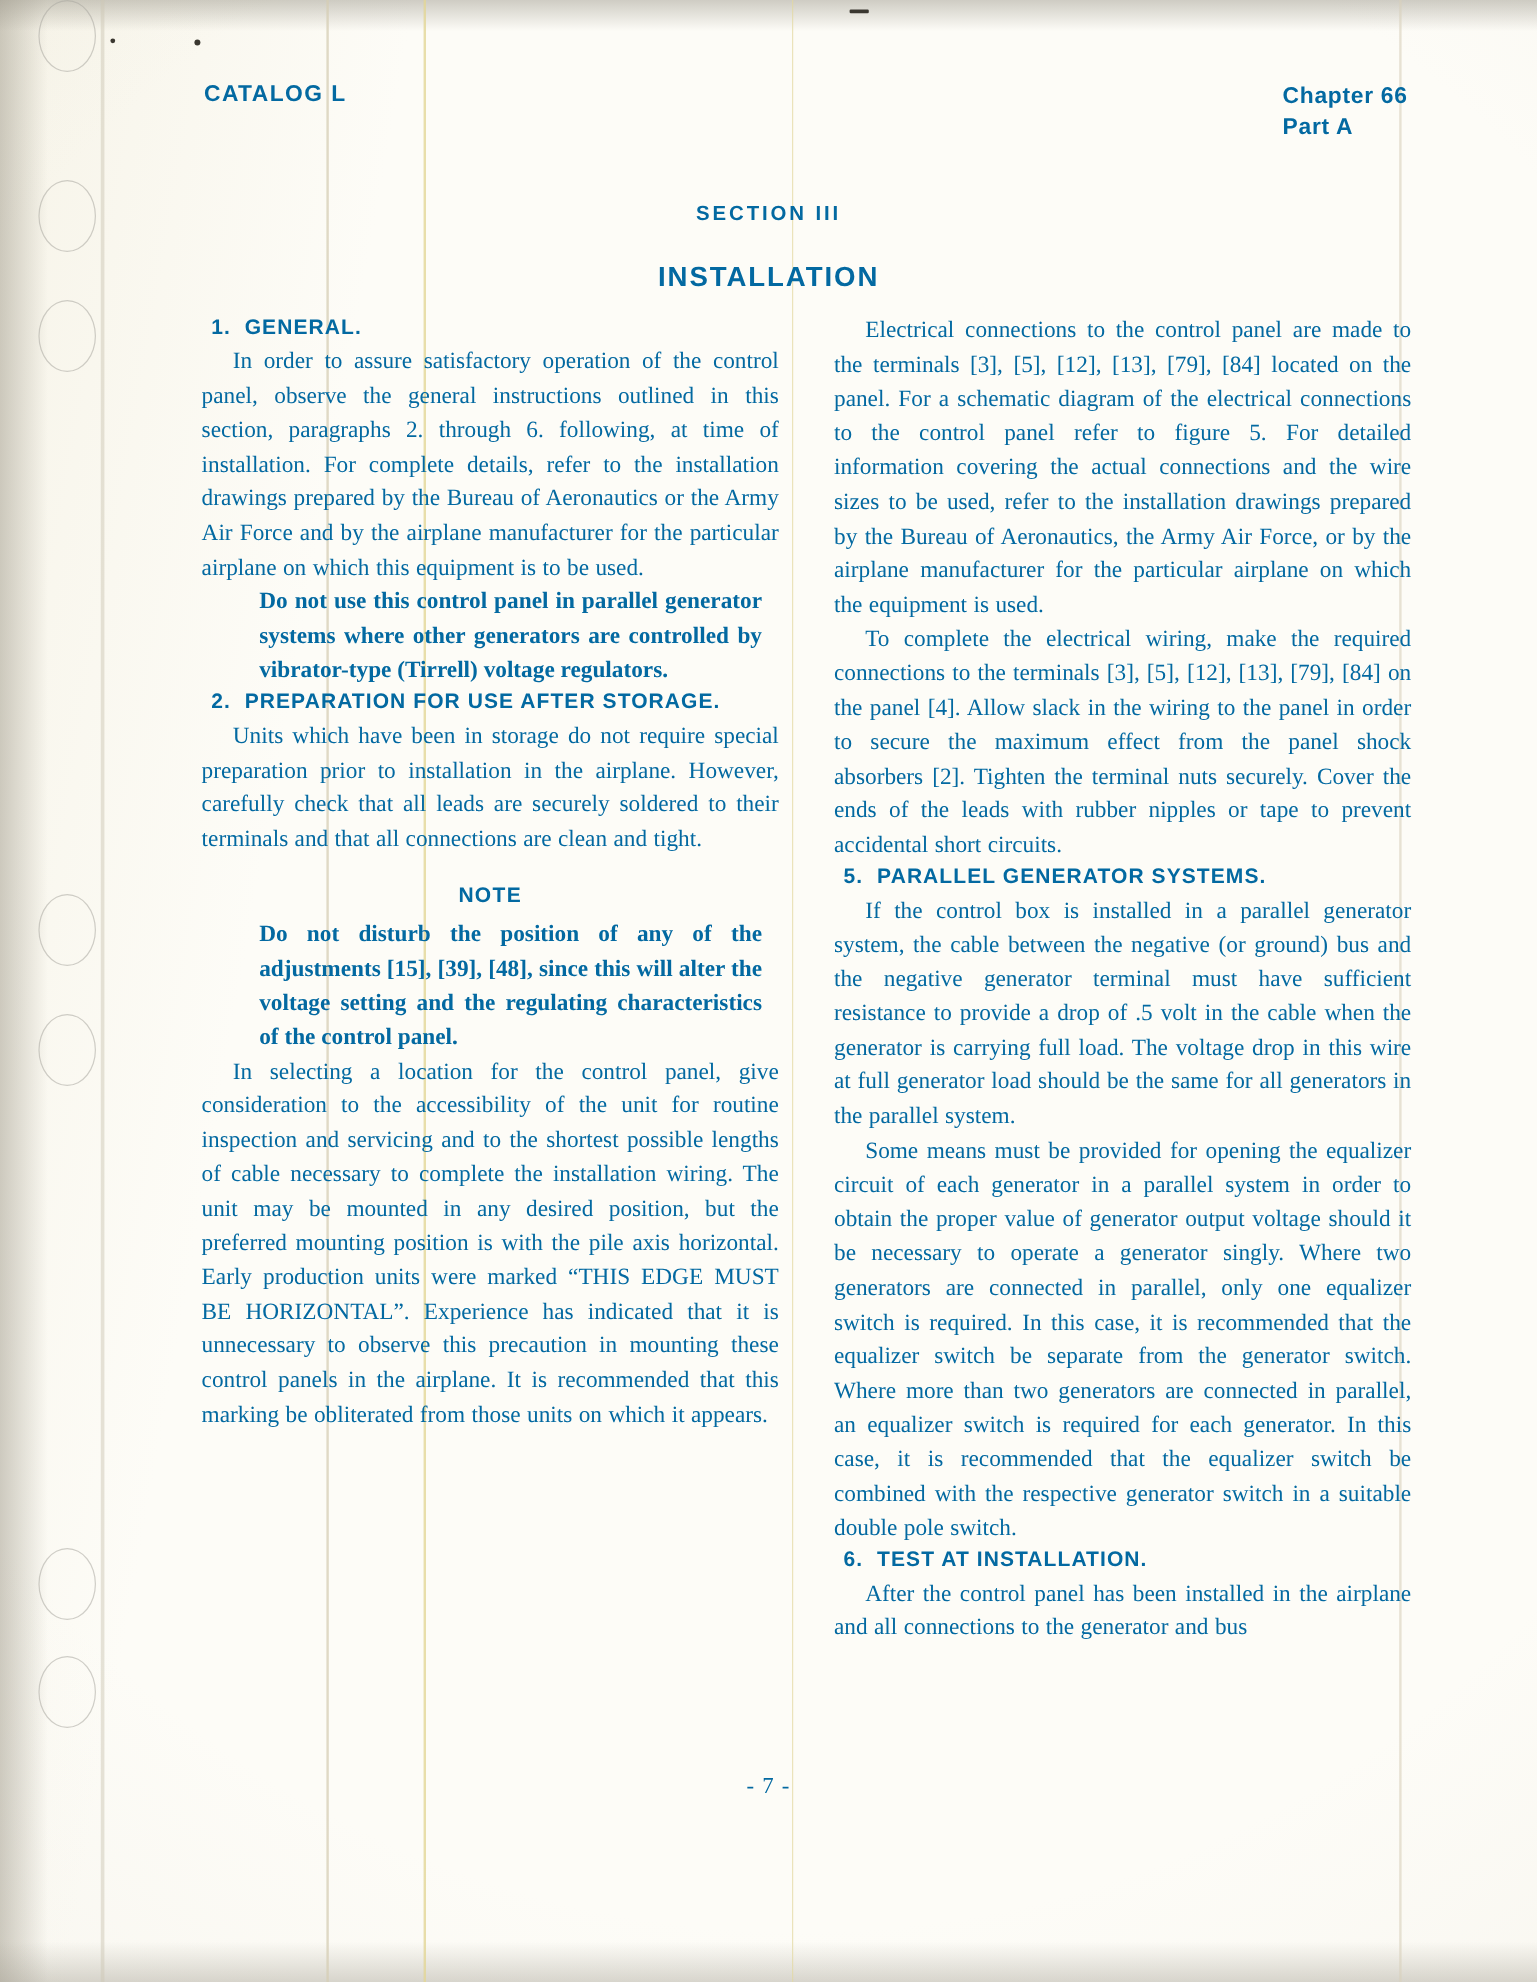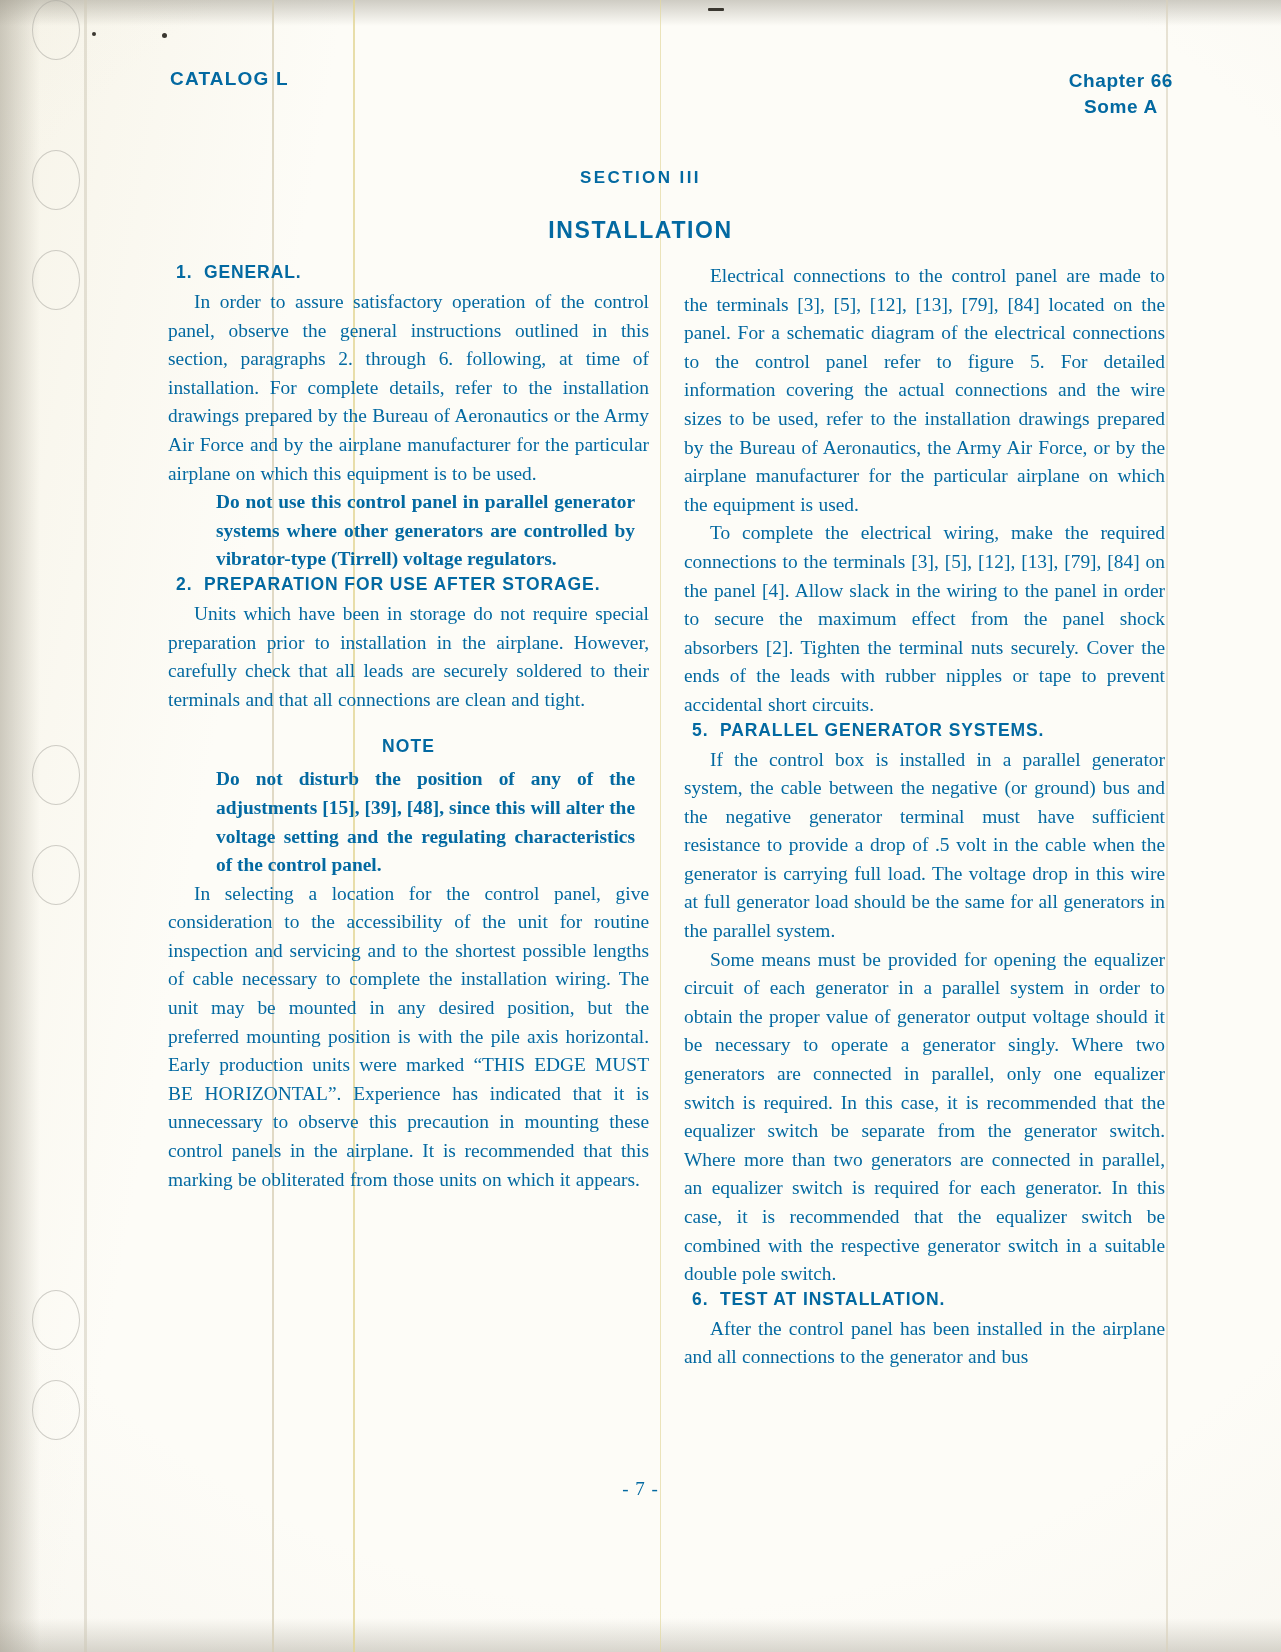--- a/index.html
+++ b/index.html
@@ -75,21 +75,21 @@
     top: 0;
     font-family: "Liberation Sans", "DejaVu Sans", sans-serif;
     font-weight: bold;
     font-size: 19px;
     letter-spacing: 1.2px;
   }
   .chapter-block {
     position: absolute;
     right: 108px;
     top: 0;
-    text-align: center;
+    text-align: left;
     font-family: "Liberation Sans", "DejaVu Sans", sans-serif;
     font-weight: bold;
     font-size: 19px;
     letter-spacing: 0.6px;
     line-height: 1.35;
   }
 
   
   .section-title {
     position: absolute;
@@ -112,21 +112,21 @@
     letter-spacing: 1.6px;
   }
 
   
   .columns {
     position: absolute;
     top: 262px;
     left: 168px;
     width: 1008px;
     display: flex;
-    gap: 35px;
+    gap: 46px;
   }
   .col { width: 481px; }
 
   h2.head {
     font-family: "Liberation Sans", "DejaVu Sans", sans-serif;
     font-weight: bold;
     font-size: 17.5px;
     letter-spacing: 0.9px;
     margin: 0 0 5px 0;
     padding: 0;
@@ -202,21 +202,21 @@
   <div class="hole" style="top:1380px"></div>
 
   <div class="speck" style="left:92px;  top:32px;  width:4px; height:4px;"></div>
   <div class="speck" style="left:162px; top:33px;  width:5px; height:5px;"></div>
   <div class="speck" style="left:708px; top:8px;   width:16px;height:3px; border-radius:1px;"></div>
 
   <div class="running-head">
     <div class="catalog">CATALOG L</div>
     <div class="chapter-block">
       <div>Chapter 66</div>
-      <div>Some A</div>
+      <div>Part A</div>
     </div>
   </div>
 
   <div class="section-title">SECTION III</div>
   <div class="section-subtitle">INSTALLATION</div>
 
   <div class="columns">
 
     <div class="col">
       <h2 class="head">1.  GENERAL.</h2>

